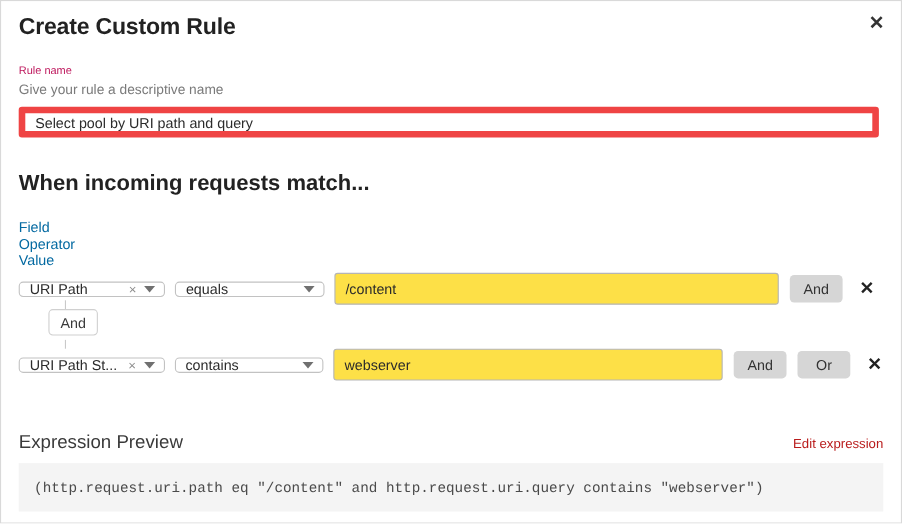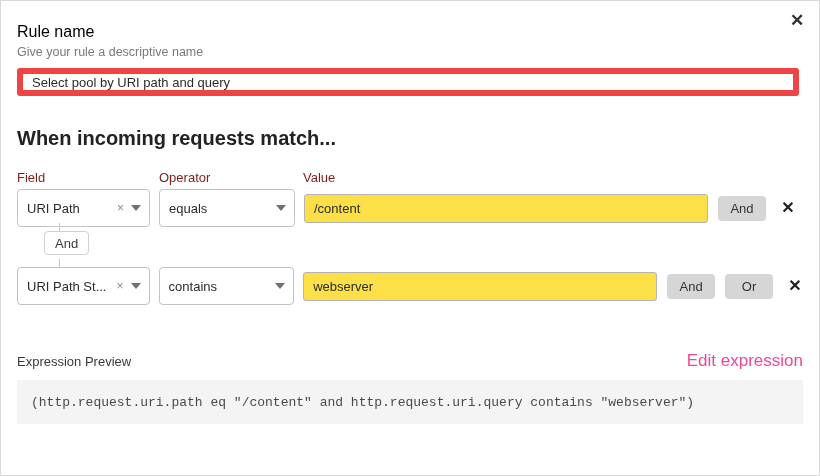--- a/index.html
+++ b/index.html
@@ -33,22 +33,22 @@
   }
   .title {
     margin: 0;
     padding-top: 12px;
     font-size: 21px;
     font-weight: bold;
     letter-spacing: -0.2px;
     color: #222;
   }
   .field-label {
-    font-size: 16px;
-    color: #000000;
+    font-size: 10px;
+    color: #be185d;
     margin-top: 22px;
   }
   .field-help {
     font-size: 12.5px;
     color: #7a7a7a;
     margin-top: 4px;
   }
   .text-input {
     display: block;
     width: 782px;
@@ -66,35 +66,36 @@
   .section-title {
     font-size: 20px;
     font-weight: bold;
     color: #222;
     margin-top: 31px;
   }
   .col-headers {
     display: flex;
     margin-top: 20px;
     font-size: 13px;
-    color: #7f1d1d;
+    color: #0369a1;
+    flex-direction: column;
   }
   .ch-field { width: 142px; }
   .ch-operator { width: 144px; }
   .ch-value { flex: 1; }
 
   .rule-row {
     display: flex;
     align-items: center;
     margin-top: 4px;
     position: relative;
   }
   .sel {
     position: relative;
-    height: 38px;
+    height: 14px;
     background: #fff;
     border: 1px solid #c2c2c2;
     border-radius: 4px;
     display: flex;
     align-items: center;
     padding: 0 6px 0 9px;
     font-size: 13px;
     color: #2b2b2b;
     cursor: pointer;
   }
@@ -199,26 +200,26 @@
     cursor: pointer;
   }
 
   .preview-header {
     display: flex;
     align-items: baseline;
     justify-content: space-between;
     margin-top: 46px;
   }
   .preview-label {
-    font-size: 13px;
+    font-size: 17px;
     color: #3a3a3a;
   }
   .preview-link {
-    font-size: 17px;
-    color: #ec4899;
+    font-size: 12px;
+    color: #b91c1c;
     cursor: pointer;
   }
   .preview-box {
     margin-top: 9px;
     height: 44px;
     background: #f4f4f4;
     display: flex;
     align-items: center;
     padding: 0 14px;
     font-family: "Liberation Mono", monospace;
@@ -228,20 +229,21 @@
     overflow: hidden;
   }
 </style>
 </head>
 <body>
 
 <div class="modal">
 
   <div class="close-icon">✕</div>
 
+  <h1 class="title">Create Custom Rule</h1>
 
   <div class="field-label">Rule name</div>
   <div class="field-help">Give your rule a descriptive name</div>
   <input class="text-input" type="text" value="Select pool by URI path and query" style="">
 
   <div class="section-title">When incoming requests match...</div>
 
   <div class="col-headers">
     <div class="ch-field">Field</div>
     <div class="ch-operator">Operator</div>

